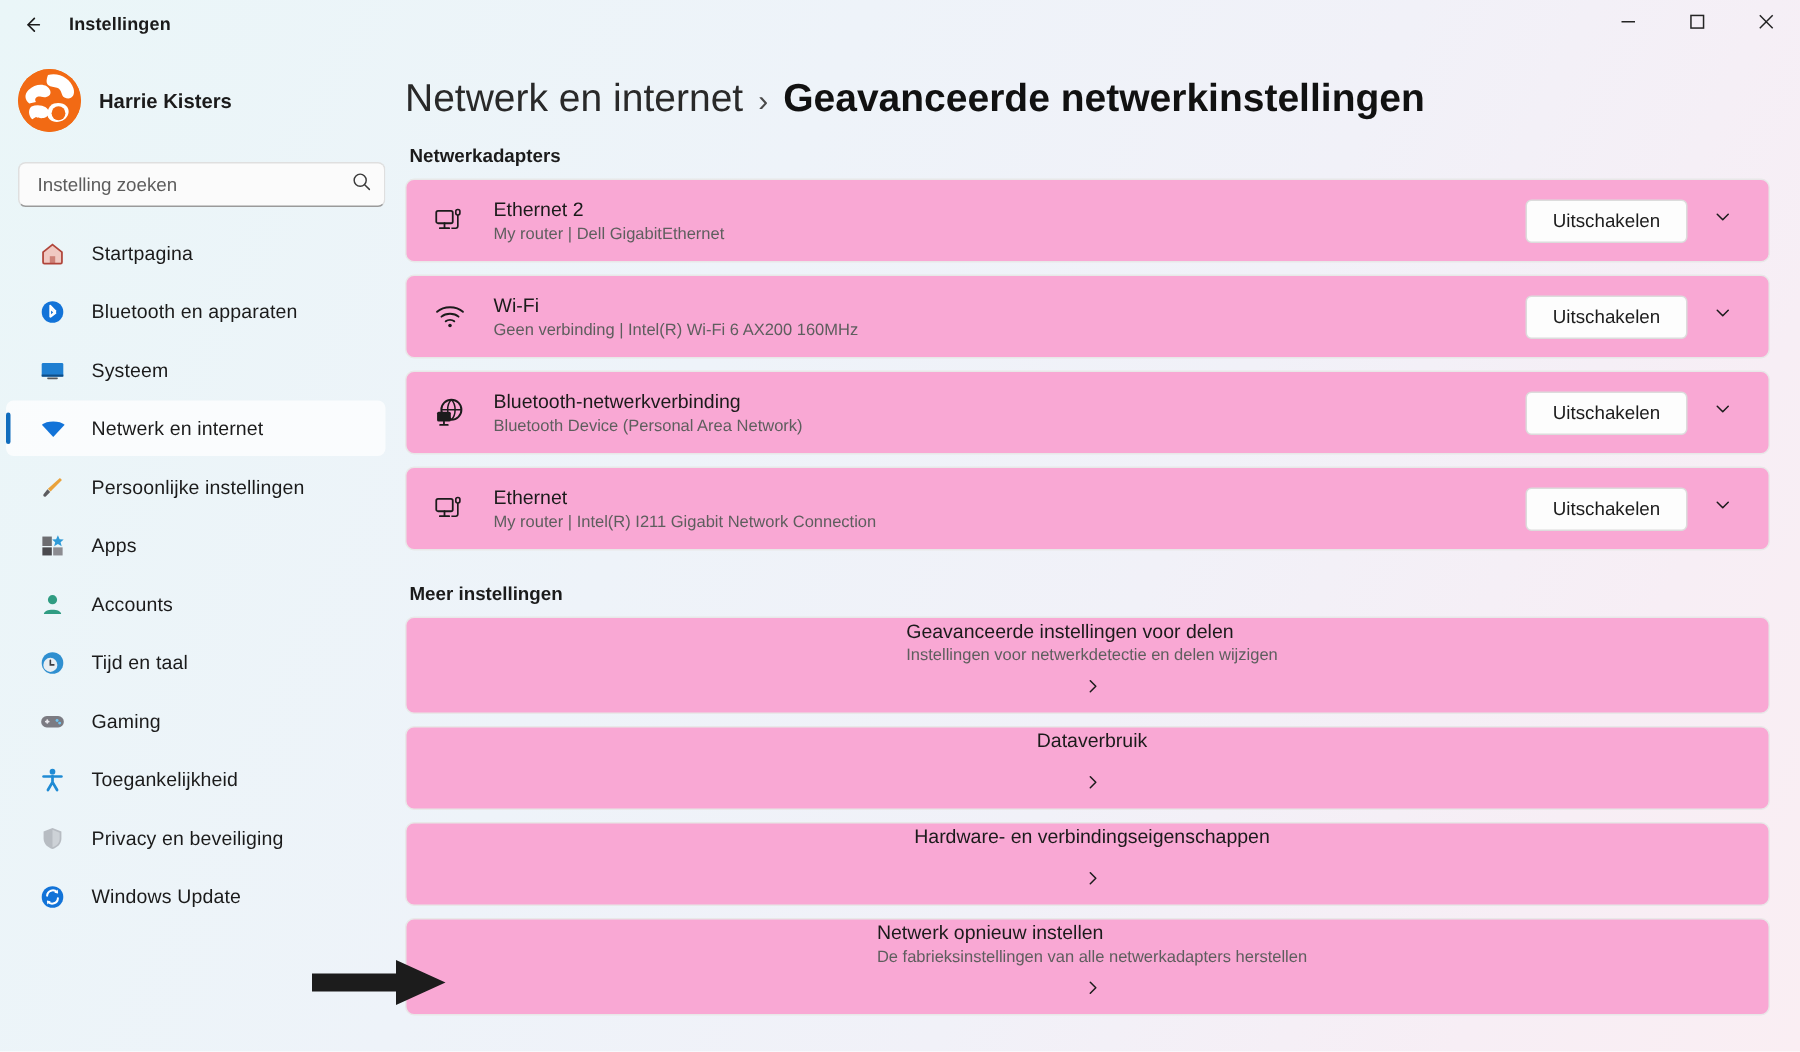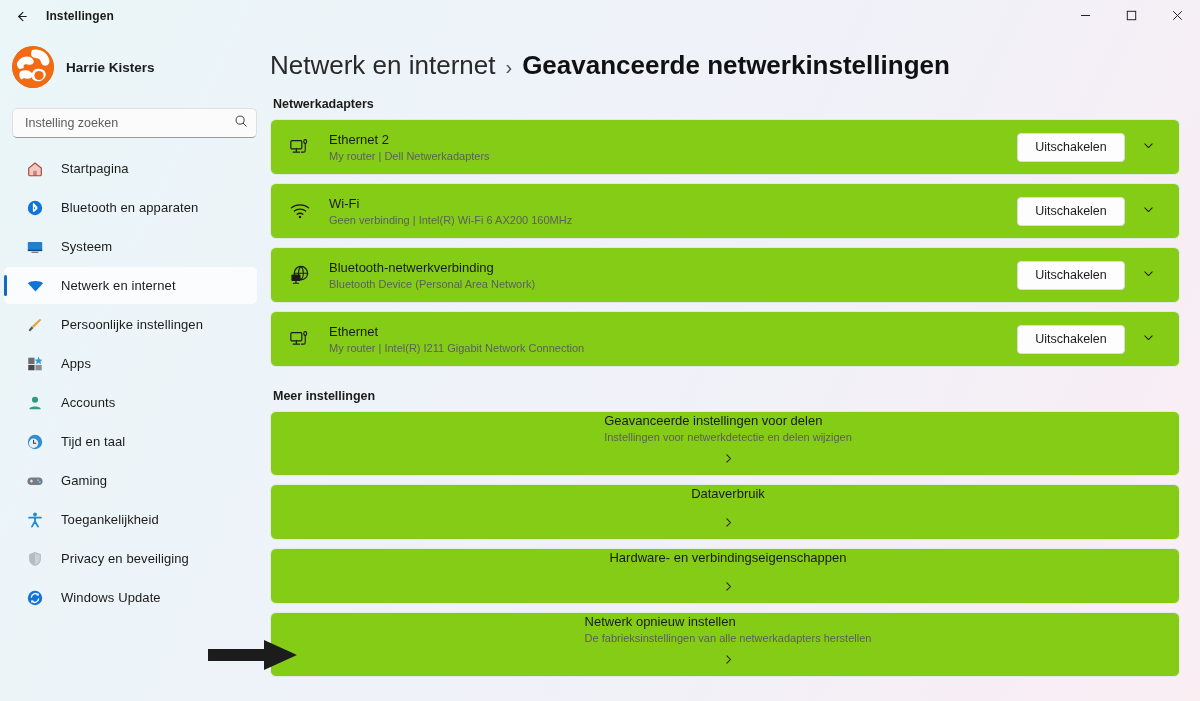--- a/index.html
+++ b/index.html
@@ -170,21 +170,21 @@
 
   .section-title {
     font-size: 12.5px;
     font-weight: 700;
     color: #1b1b1b;
     margin: 6px 0 8px 3px;
   }
   .section-title.more { margin-top: 22px; }
 
   .card {
-    background: #84cc16;
+    background: #f9a8d4;
     border: 1px solid #e8e8e8;
     border-radius: 6px;
     min-height: 56px;
     display: flex;
     align-items: center;
     padding: 0 14px 0 16px;
     margin-bottom: 8px;
   }
   .card.link { cursor: pointer; padding-right: 10px; flex-direction: column; }
   .adapter-icon {
@@ -460,21 +460,21 @@
       <span class="adapter-icon">
         <svg width="22" height="22" viewBox="0 0 24 24" fill="none">
           <rect x="2" y="5" width="12" height="9" rx="1.3" stroke="#1b1b1b" stroke-width="1.3"></rect>
           <path d="M8 14 V17 M4.6 17.6 H11.4" stroke="#1b1b1b" stroke-width="1.3" stroke-linecap="round"></path>
           <rect x="16.2" y="4" width="3" height="4" rx="1.4" stroke="#1b1b1b" stroke-width="1.2"></rect>
           <path d="M17.7 8 V16 A1.6 1.6 0 0 1 16.1 17.6 H13" stroke="#1b1b1b" stroke-width="1.2" fill="none"></path>
         </svg>
       </span>
       <div class="card-text">
         <div class="card-title">Ethernet 2</div>
-        <div class="card-sub">My router | Dell Netwerkadapters</div>
+        <div class="card-sub">My router | Dell GigabitEthernet</div>
       </div>
       <button class="disable-btn">Uitschakelen</button>
       <div class="chev-btn">
         <span>
           <svg width="13" height="13" viewBox="0 0 16 16" fill="none">
               <path d="M3.5 6 L8 10.5 L12.5 6" stroke="#1b1b1b" stroke-width="1.25" stroke-linecap="round" stroke-linejoin="round"></path>
             </svg>
         </span>
       </div>
     </div>

